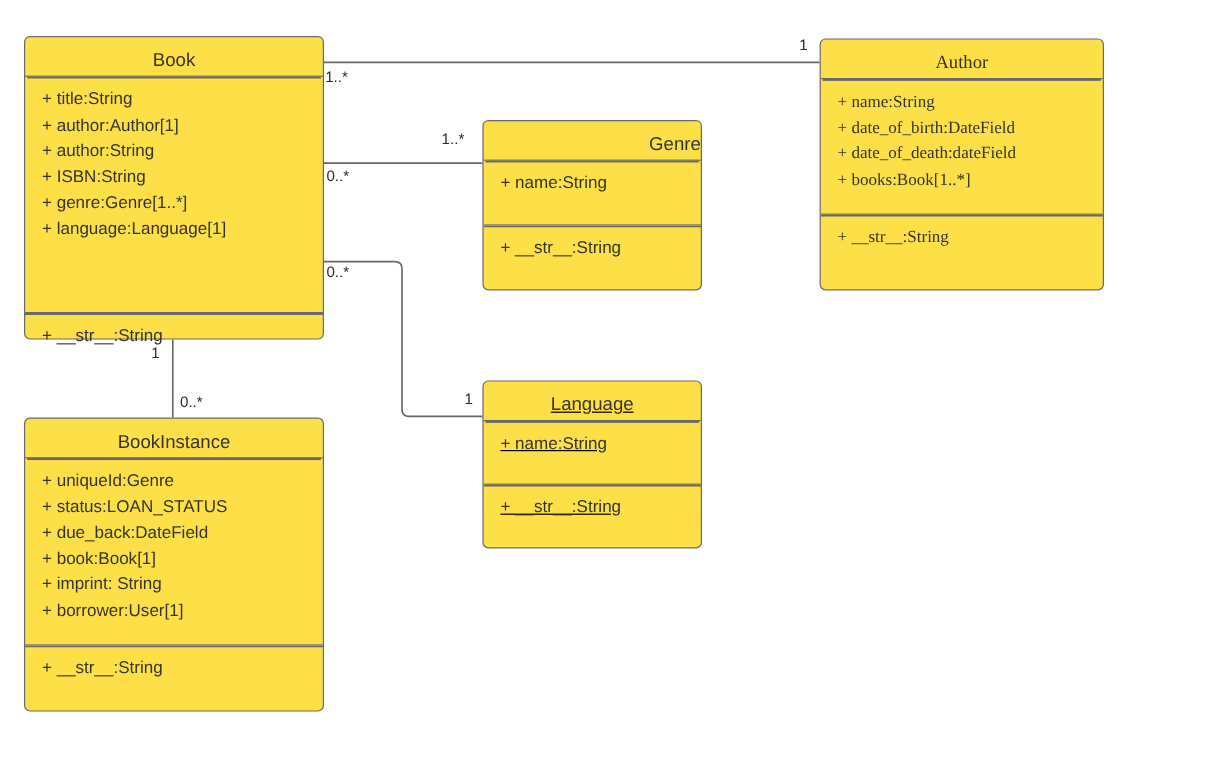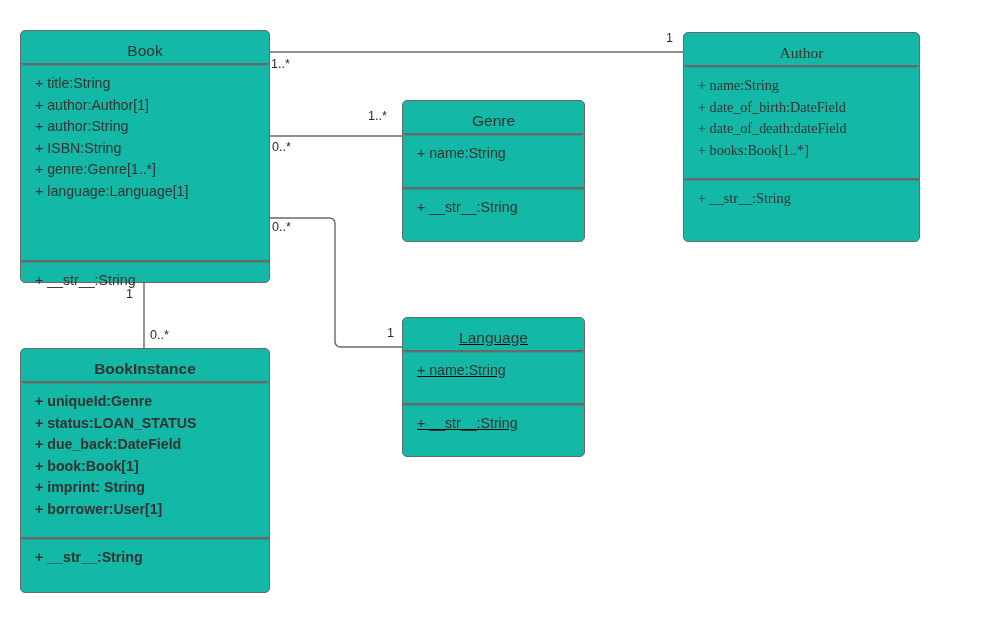--- a/index.html
+++ b/index.html
@@ -23,21 +23,21 @@
     left: 0; top: 0;
     width: 1005px;
     height: 631px;
     pointer-events: none;
   }
 
   
   .uml-class {
     position: absolute;
     box-sizing: border-box;
-    background: #14b8a6;
+    background: #fde047;
     border: 1.6px solid #696969;
     border-radius: 5px;
     z-index: 5;
   }
   .uml-title {
     box-sizing: border-box;
     text-align: center;
     color: #333333;
     font-size: 15.5px;
     line-height: 1;
@@ -121,40 +121,40 @@
       <div class="uml-attr">+ date_of_birth:DateField</div>
       <div class="uml-attr">+ date_of_death:dateField</div>
       <div class="uml-attr">+ books:Book[1..*]</div>
     </div>
     <div class="uml-section" style="height:62px;">
       <div class="uml-attr">+ __str__:String</div>
     </div>
   </div>
 
   <div class="uml-class" style="left:402px; top:100px; width:183px; height:142px;">
-    <div class="uml-title" style="height:33px;">Genre</div>
+    <div class="uml-title" style="height:33px;text-align:right;">Genre</div>
     <div class="uml-section" style="height:53px;">
       <div class="uml-attr">+ name:String</div>
     </div>
     <div class="uml-section" style="height:53px;">
       <div class="uml-attr">+ __str__:String</div>
     </div>
   </div>
 
   <div class="uml-class" style="left:402px; top:317px; width:183px; height:140px;text-decoration:underline;">
     <div class="uml-title" style="height:33px;">Language</div>
     <div class="uml-section" style="height:52px;">
       <div class="uml-attr">+ name:String</div>
     </div>
     <div class="uml-section" style="height:52px;">
       <div class="uml-attr">+ __str__:String</div>
     </div>
   </div>
 
-  <div class="uml-class" style="left:20px; top:348px; width:250px; height:245px;font-weight:bold;">
+  <div class="uml-class" style="left:20px; top:348px; width:250px; height:245px;">
     <div class="uml-title" style="height:33px;">BookInstance</div>
     <div class="uml-section" style="height:155px;">
       <div class="uml-attr">+ uniqueId:Genre</div>
       <div class="uml-attr">+ status:LOAN_STATUS</div>
       <div class="uml-attr">+ due_back:DateField</div>
       <div class="uml-attr">+ book:Book[1]</div>
       <div class="uml-attr">+ imprint: String</div>
       <div class="uml-attr">+ borrower:User[1]</div>
     </div>
     <div class="uml-section" style="height:61px;">

